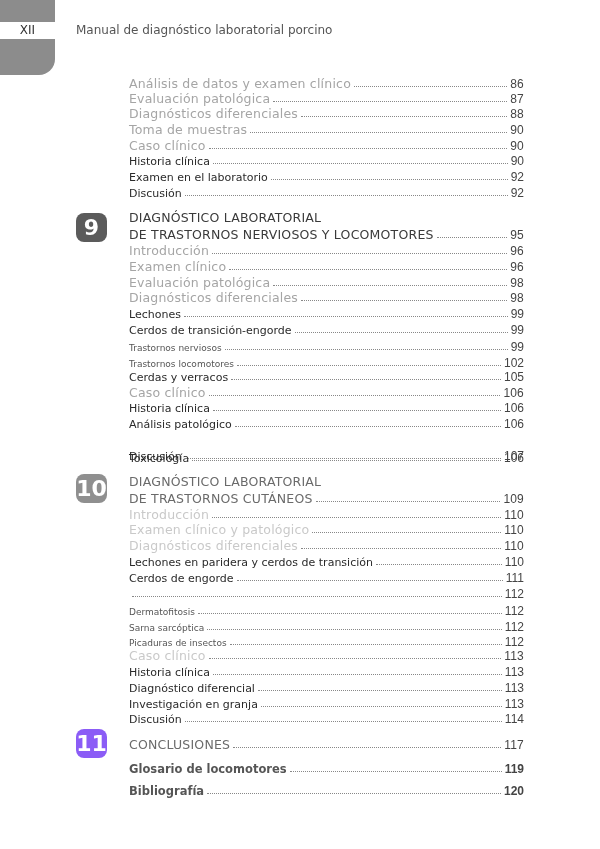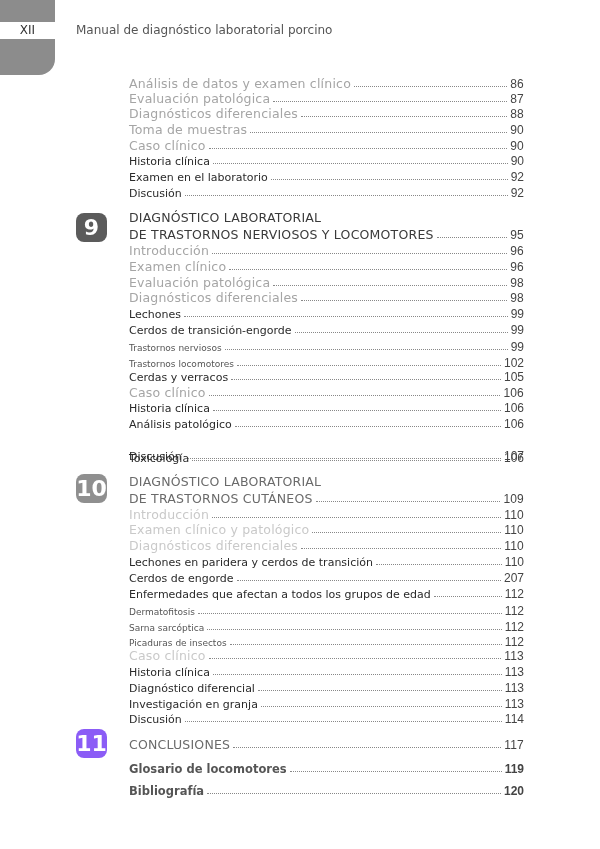--- a/index.html
+++ b/index.html
@@ -202,24 +202,23 @@
   <span class="page">110</span>
 </div>
 <div class="row dark-md" style="top:555px">
   <span class="label">Lechones en paridera y cerdos de transición</span>
   <span class="leader"></span>
   <span class="page">110</span>
 </div>
 <div class="row dark-md" style="top:571px">
   <span class="label">Cerdos de engorde</span>
   <span class="leader"></span>
-  <span class="page">207</span>
+  <span class="page">111</span>
 </div>
 <div class="row dark-md" style="top:587px">
-  <span class="label">Enfermedades que afectan a todos los grupos de edad</span>
   <span class="leader"></span>
   <span class="page">112</span>
 </div>
 <div class="row dark-sm" style="top:604px">
   <span class="label">Dermatofitosis</span>
   <span class="leader"></span>
   <span class="page">112</span>
 </div>
 <div class="row dark-sm" style="top:620px">
   <span class="label">Sarna sarcóptica</span>

